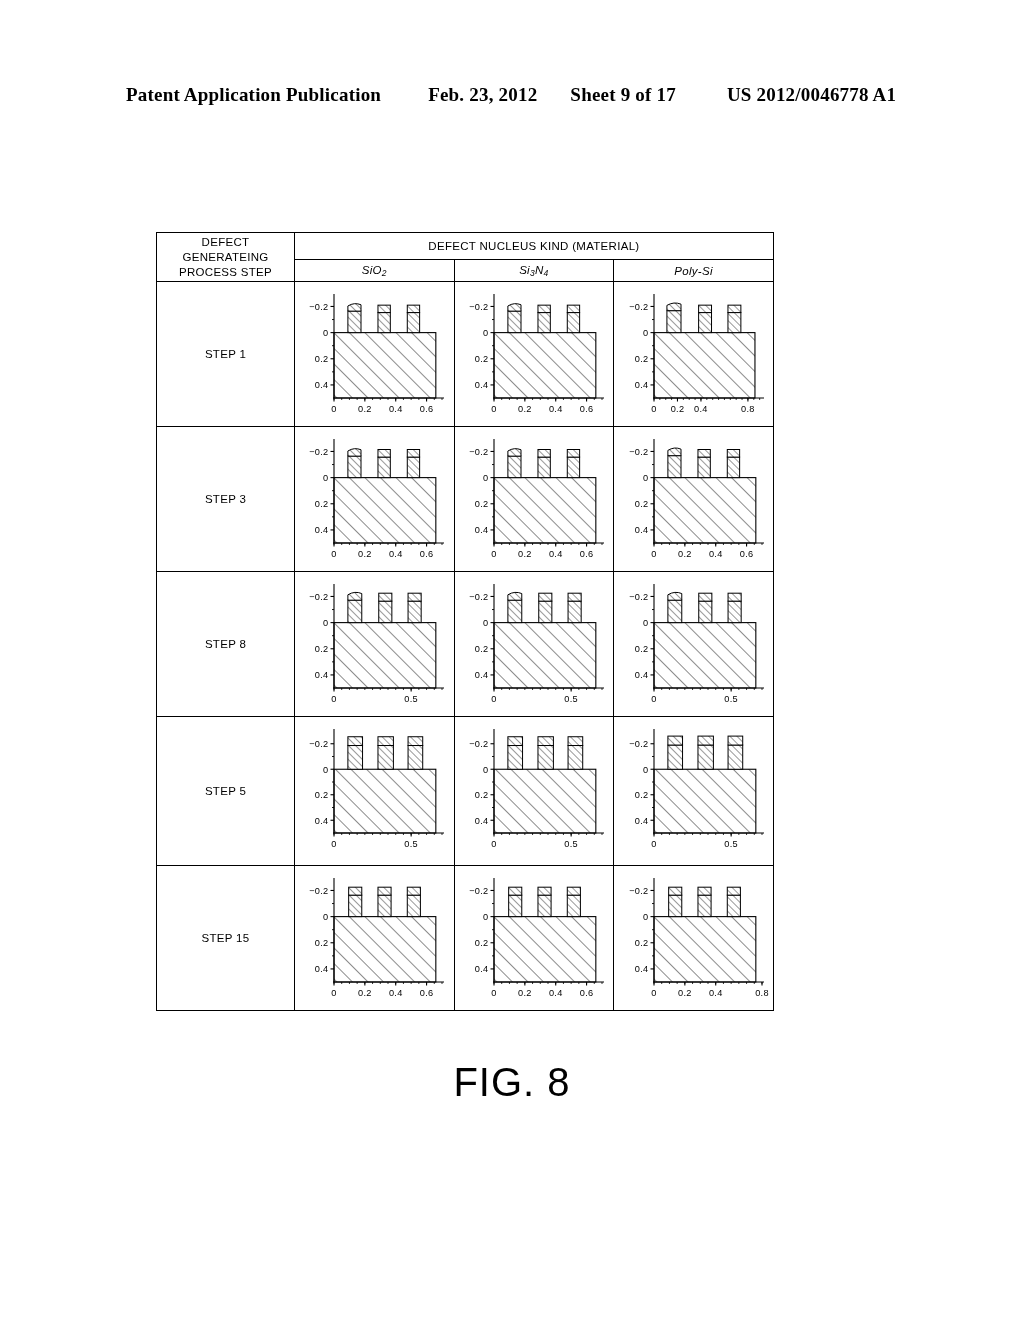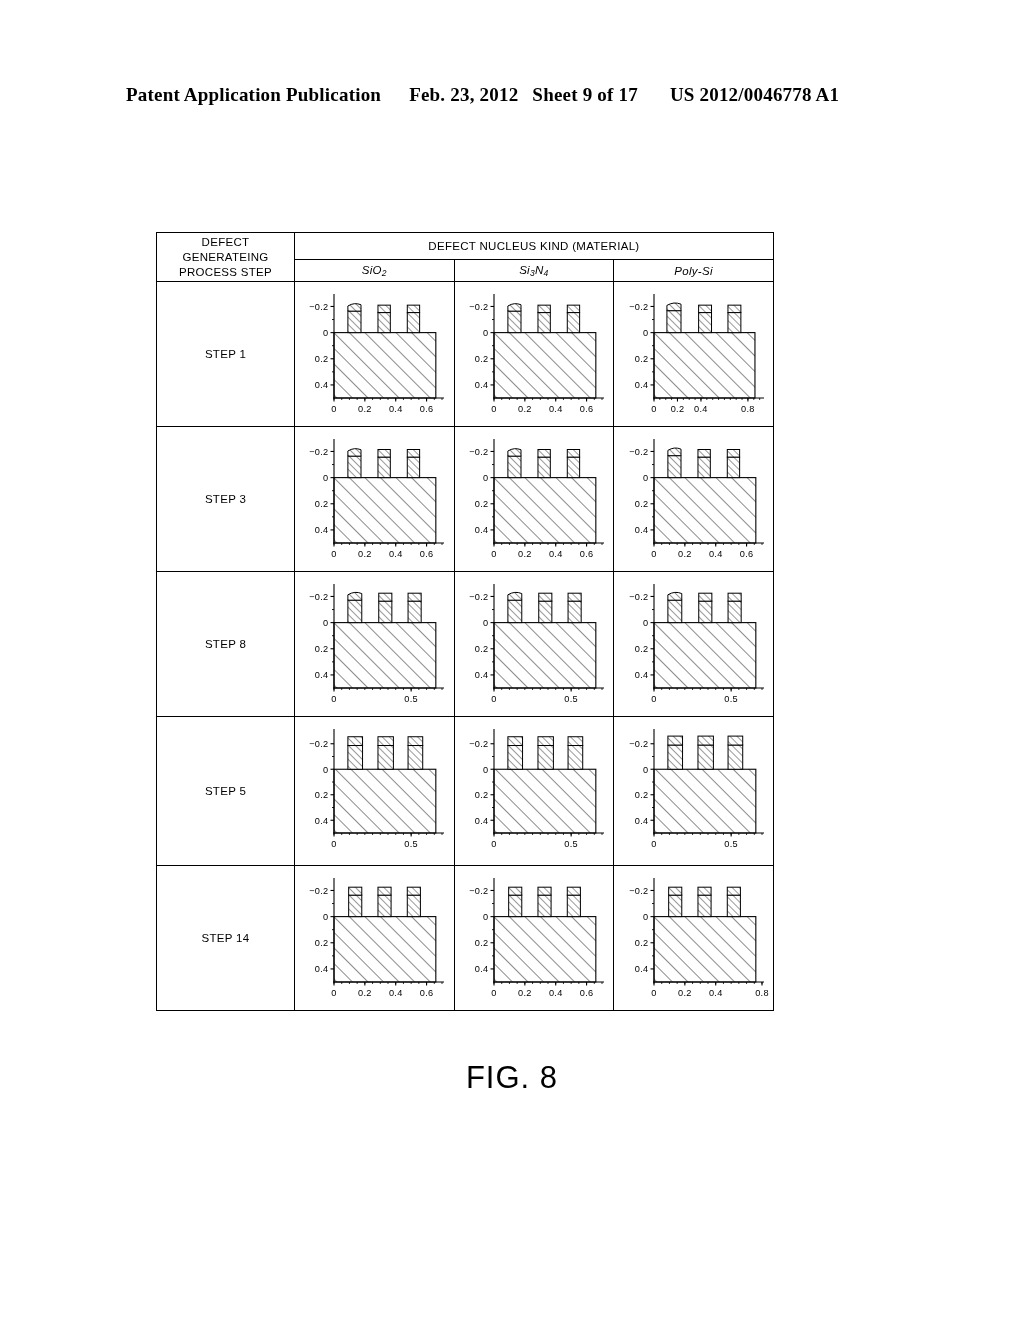--- a/index.html
+++ b/index.html
@@ -23,20 +23,21 @@
     left: 126px;
     width: 772px;
     height: 28px;
     display: flex;
     align-items: baseline;
     font-family: "Liberation Serif", serif;
     font-weight: bold;
     font-size: 19px;
     letter-spacing: 0.2px;
     white-space: nowrap;
+    gap: 19px;
   }
   #patent-header .hdr-pub   { }
   #patent-header .hdr-date  { margin-left: 28px; }
   #patent-header .hdr-sheet { margin-left: 14px; }
   #patent-header .hdr-num   { margin-left: 32px; }
 
   
   #figure-table {
     position: absolute;
     left: 156px;
@@ -90,21 +91,21 @@
   }
   .chart-holder svg { display: block; margin: 0 auto; }
 
   
   #figure-caption {
     position: absolute;
     top: 1060px;
     left: 0;
     width: 1024px;
     text-align: center;
-    font-size: 31px;
+    font-size: 40px;
     letter-spacing: 1px;
     font-family: "Liberation Sans", sans-serif;
   }
 </style>
 </head>
 <body>
 
 <div id="patent-header">
   <span class="hdr-pub">Patent Application Publication</span>
   <span class="hdr-date">Feb. 23, 2012</span>
@@ -961,21 +962,21 @@
                 <line x1="120.85714285714286" y1="116" x2="120.85714285714286" y2="118" stroke="#000000" stroke-width="0.8"></line>
                 <line x1="128.57142857142858" y1="116" x2="128.57142857142858" y2="118" stroke="#000000" stroke-width="0.8"></line>
                 <line x1="136.2857142857143" y1="116" x2="136.2857142857143" y2="118" stroke="#000000" stroke-width="0.8"></line>
                 <line x1="144.00000000000003" y1="116" x2="144.00000000000003" y2="118" stroke="#000000" stroke-width="0.8"></line>
               </g>
             </svg>
           </div>
         </td>
       </tr>
       <tr>
-        <td class="step-label-cell">STEP 14</td>
+        <td class="step-label-cell">STEP 15</td>
         <td class="chart-cell">
           <div class="chart-holder">
             <svg width="152" height="140" viewBox="0 0 152 140">
               <defs>
                 <pattern id="hatch-step12-sio2" patternUnits="userSpaceOnUse" width="11" height="11" patternTransform="rotate(-45)">
                   <rect width="11" height="11" fill="#ffffff"></rect>
                   <line x1="0" y1="0" x2="0" y2="11" stroke="#000000" stroke-width="0.9"></line>
                 </pattern>
                 <pattern id="hatchS-step12-sio2" patternUnits="userSpaceOnUse" width="5" height="5" patternTransform="rotate(-45)">
                   <rect width="5" height="5" fill="#ffffff"></rect>

